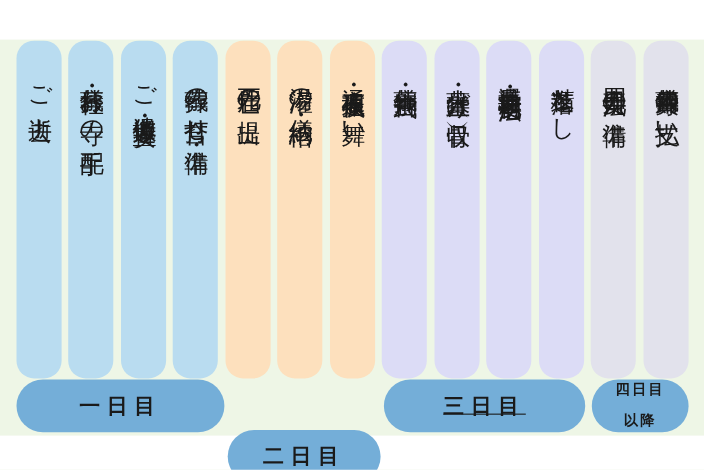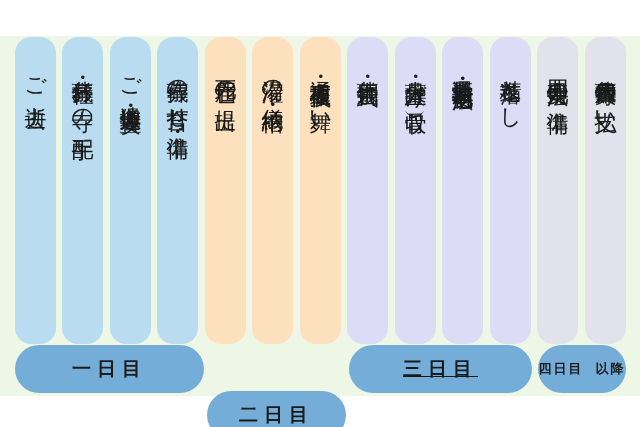--- a/index.html
+++ b/index.html
@@ -65,16 +65,16 @@
 
 <div class="pill" style="left:15px;width:189px;">
     <span>一日目</span>
   </div>
 <div class="pill" style="left:207px;width:139px;margin-top:46px;">
     <span>二日目</span>
   </div>
 <div class="pill" style="left:349px;width:183px;text-decoration:underline;">
     <span>三日目</span>
   </div>
-<div class="pill small" style="left:538px;width:88px;gap:12px;">
+<div class="pill small" style="left:538px;width:88px;flex-direction:column;gap:12px;">
   <span>四日目</span>
   <span>以降</span>
 </div>
 
 </body></html>

